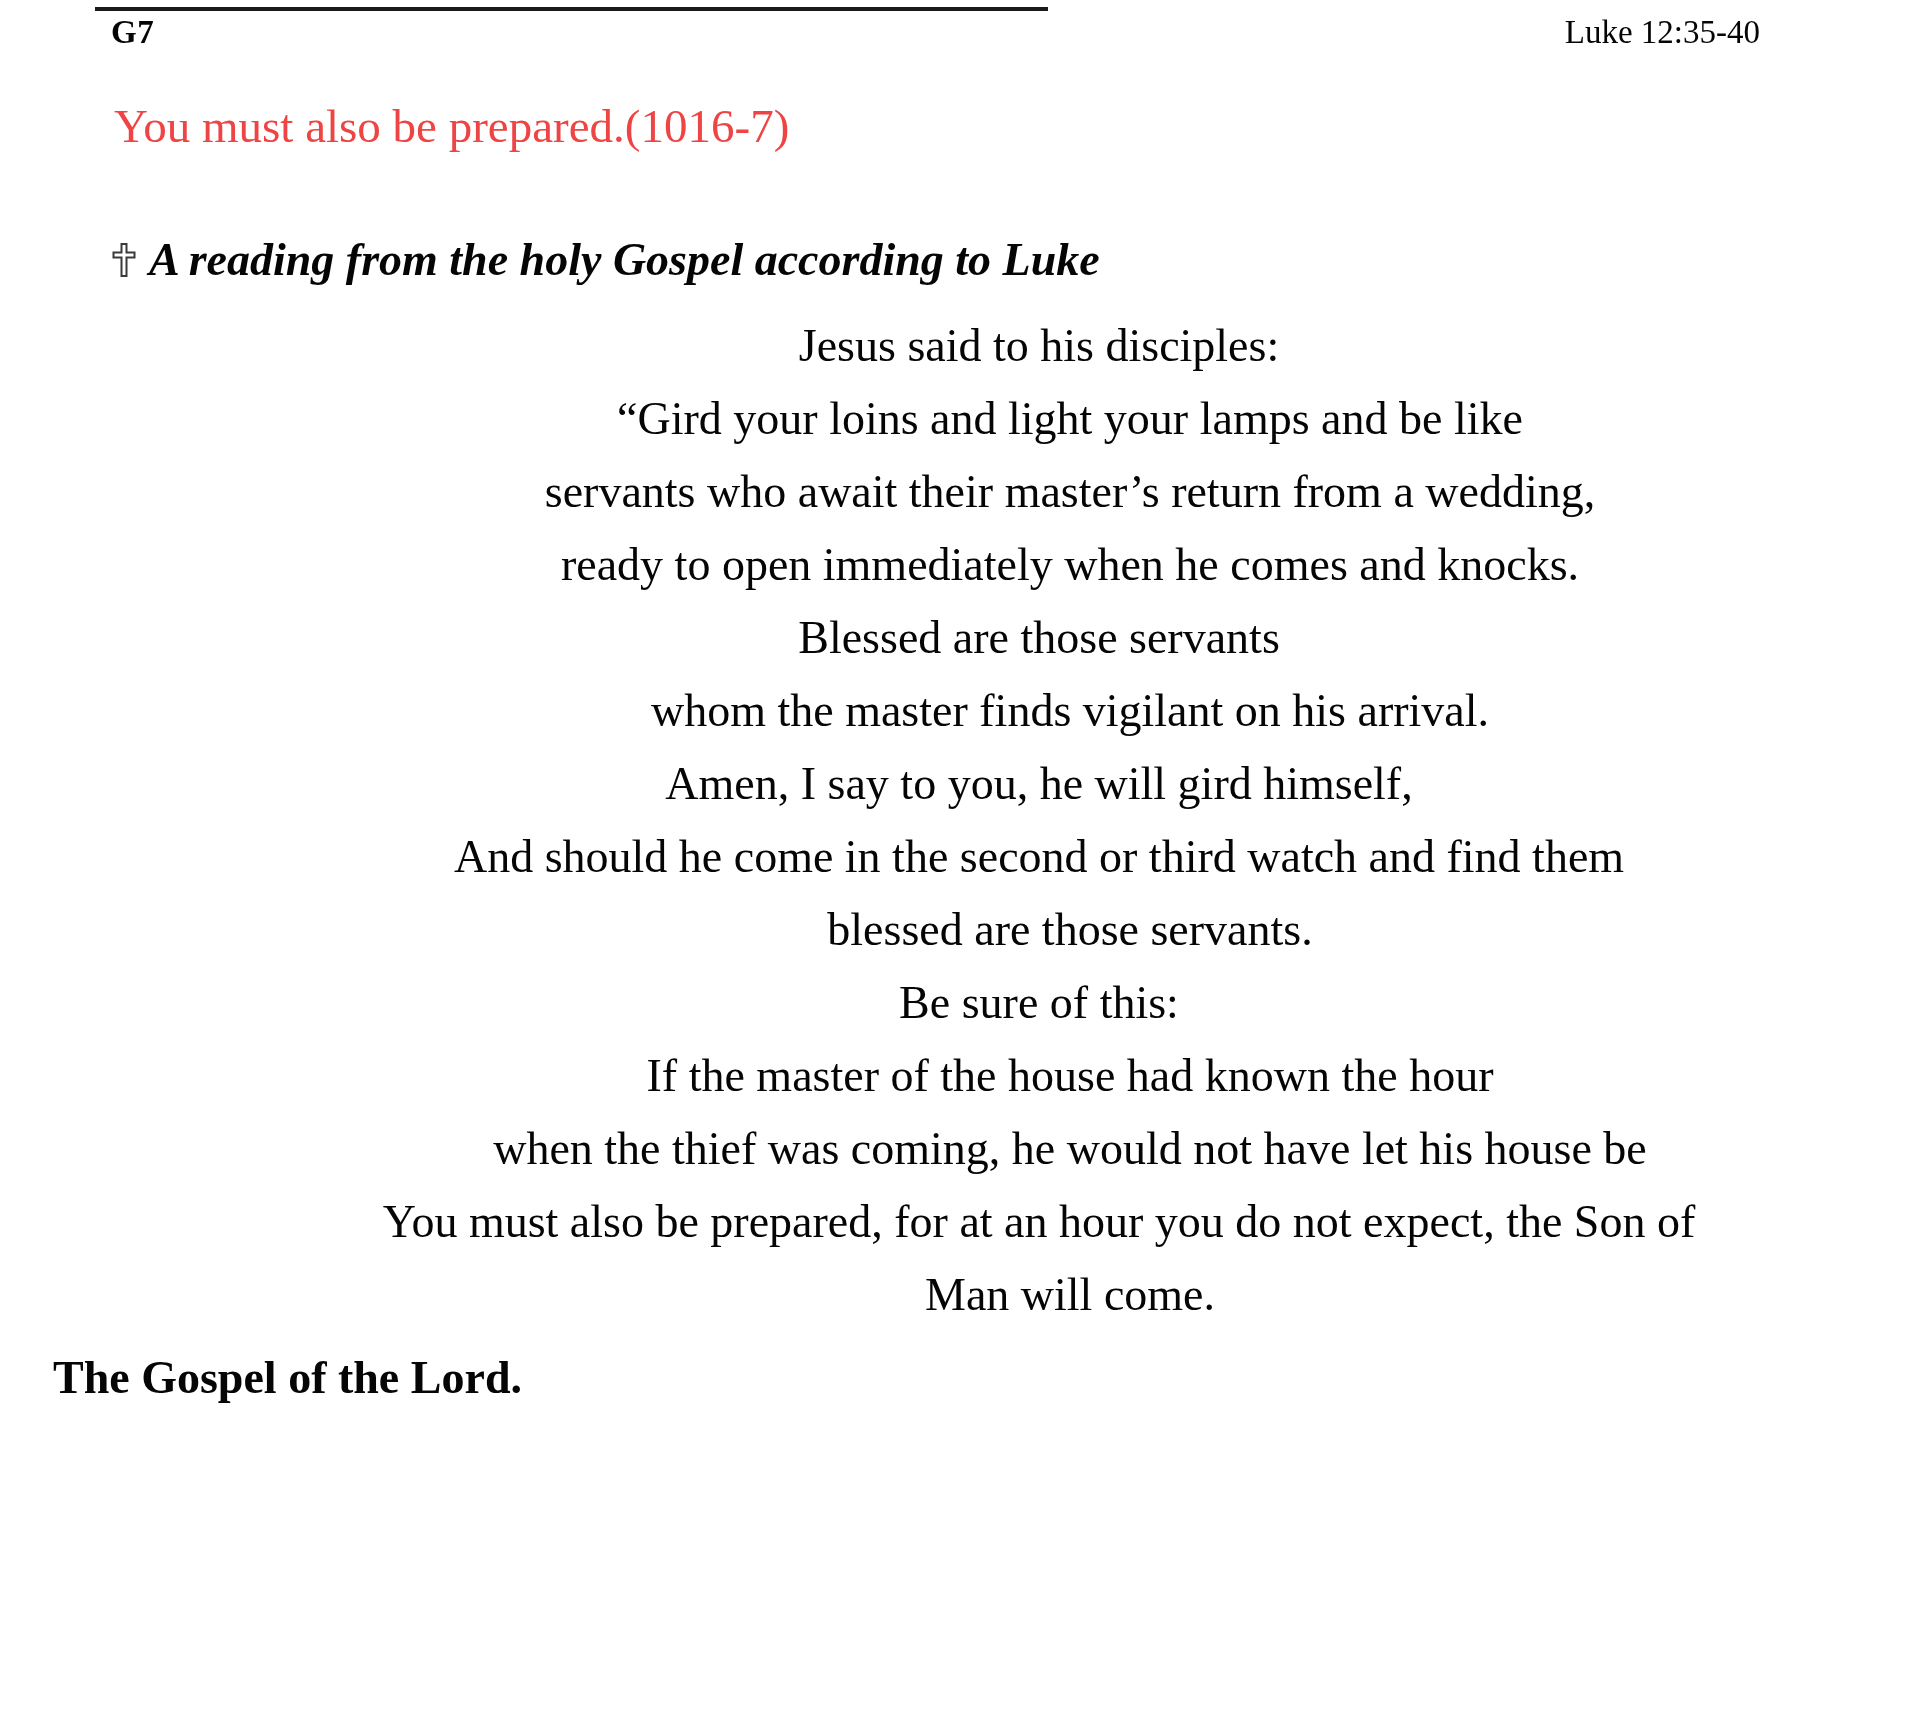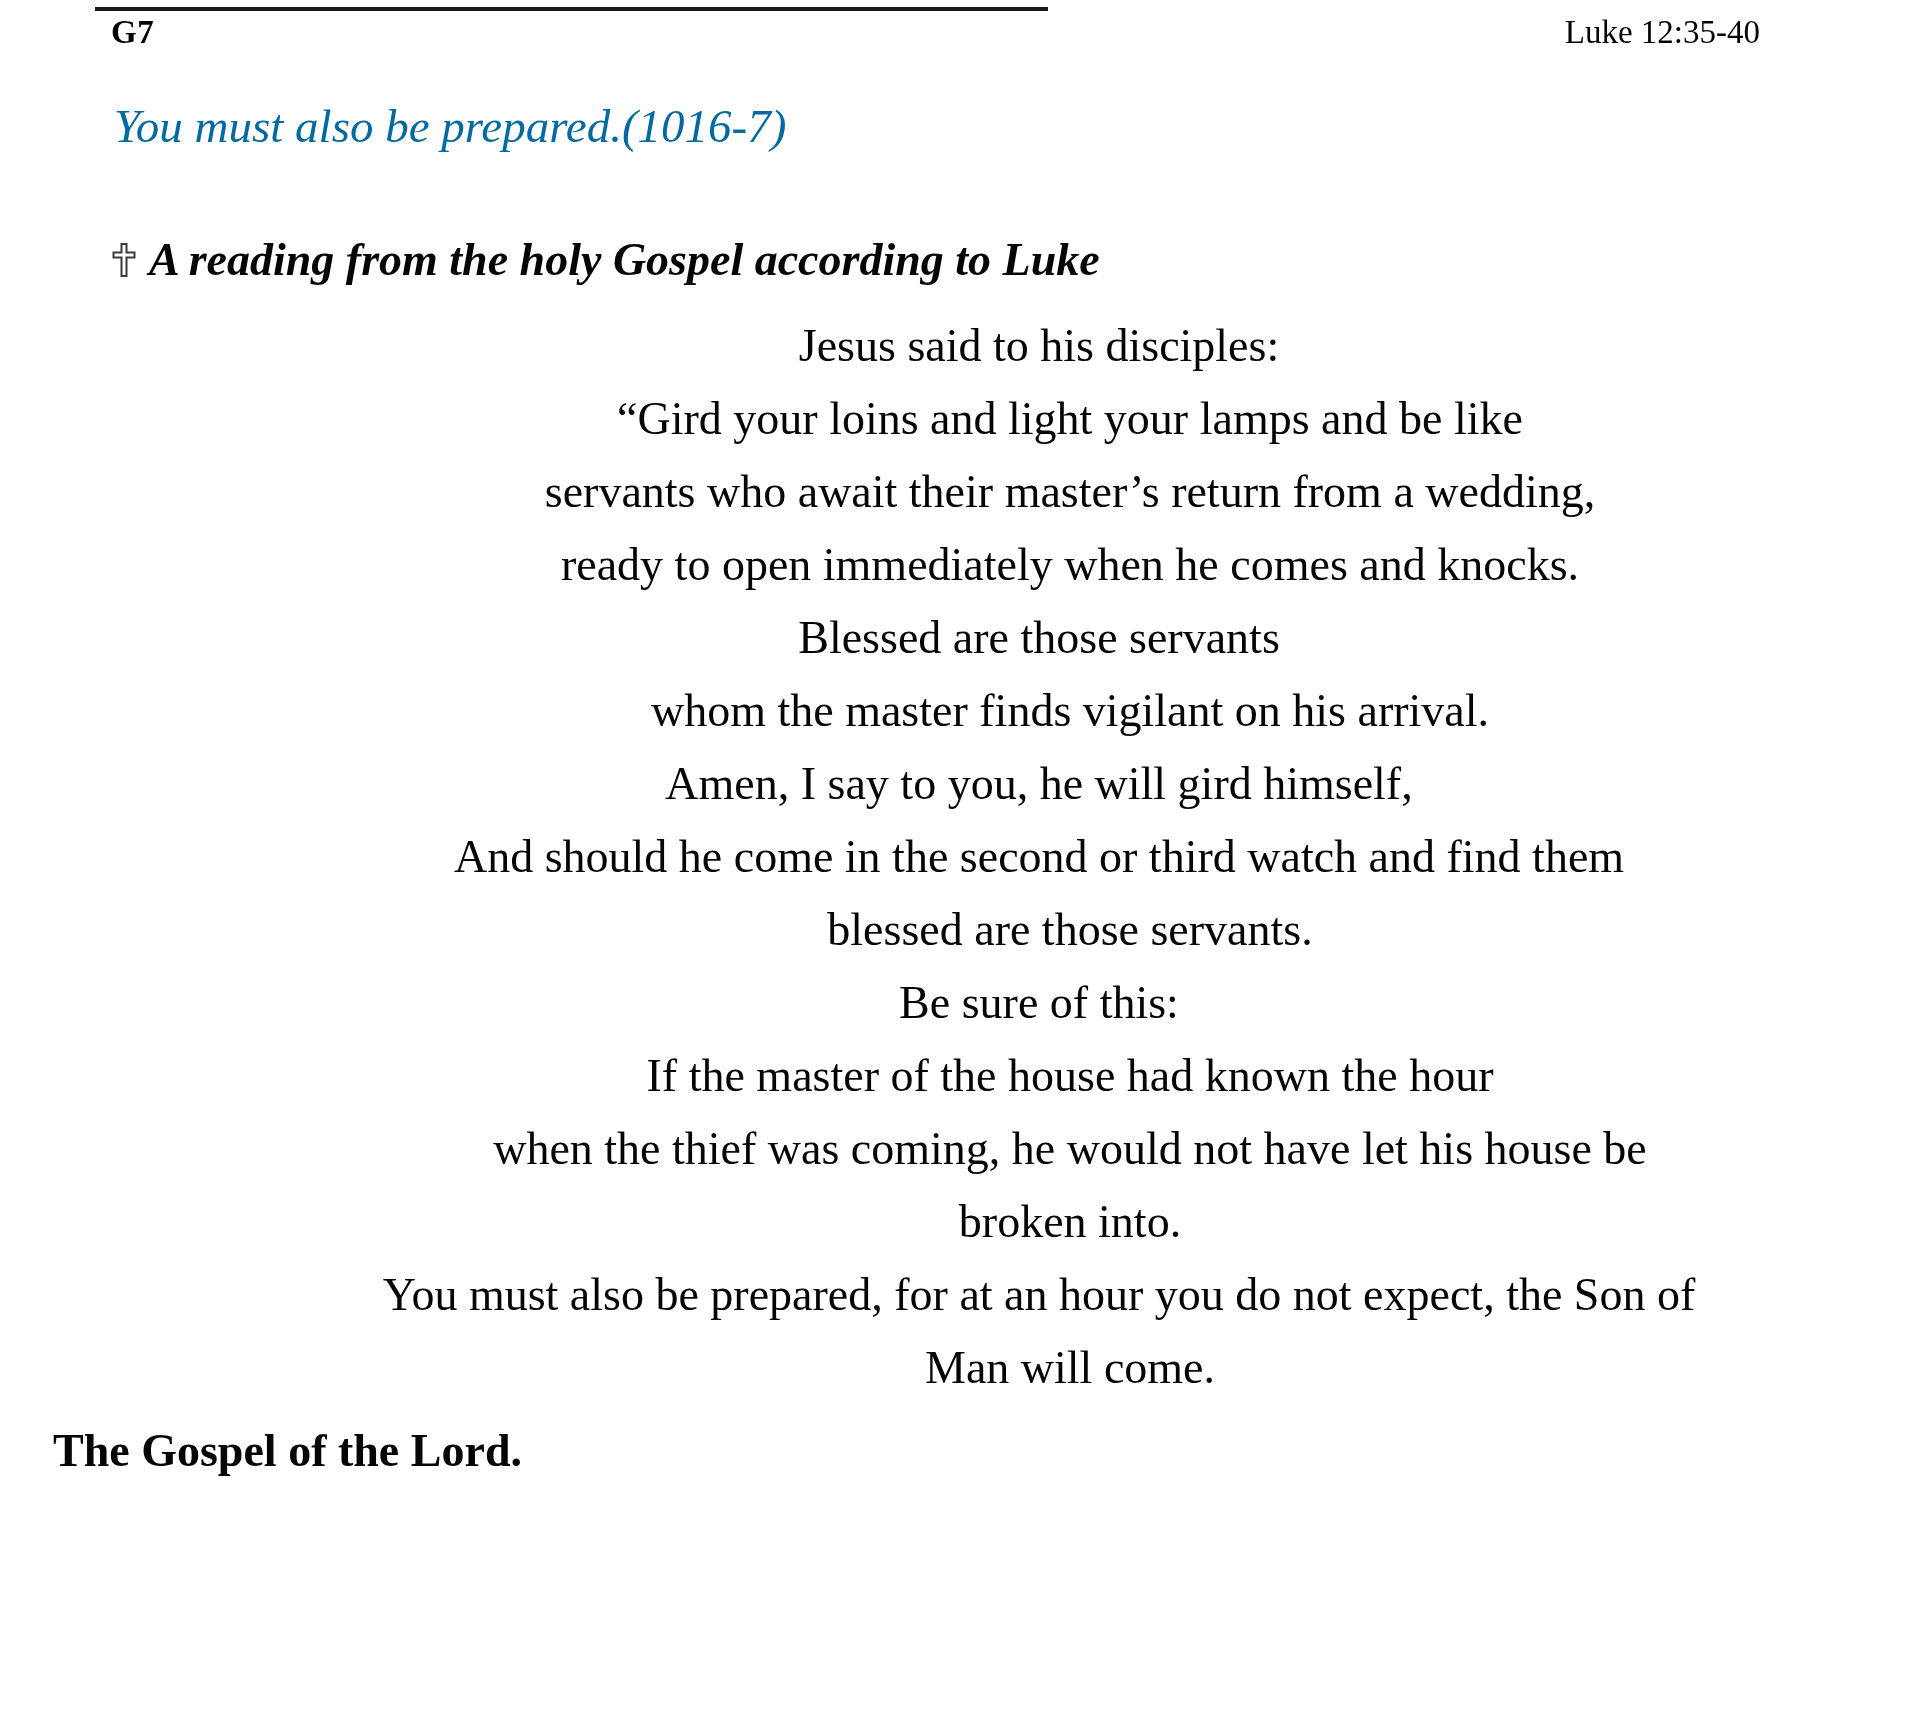--- a/index.html
+++ b/index.html
@@ -80,41 +80,40 @@
 
 <div class="page">
 
   <div class="top-rule"></div>
 
   <div class="header">
     <span class="code">G7</span>
     <span class="ref">Luke 12:35-40</span>
   </div>
 
-  <div class="doc-title" style="color: #0369a1; font-style: italic;">You must also be prepared.(1016-7)</div>
+  <div class="doc-title" style="color: #ef4444;">You must also be prepared.(1016-7)</div>
 
   <div class="gospel-heading">
     <svg width="24" height="34" viewBox="0 0 24 34" aria-hidden="true">
       <path d="M9.5 1 h5 v8.5 h8 v5 h-8 V33 h-5 V14.5 h-8 v-5 h8 Z" fill="#ffffff" stroke="#3a3a3a" stroke-width="2"></path>
     </svg><span>A reading from the holy Gospel according to Luke</span>
   </div>
 
   <div class="gospel-body">
       <div class="line i1">Jesus said to his disciples:</div>
       <div class="line i2">“Gird your loins and light your lamps and be like</div>
       <div class="line i2">servants who await their master’s return from a wedding,</div>
       <div class="line i2">ready to open immediately when he comes and knocks.</div>
       <div class="line i1">Blessed are those servants</div>
       <div class="line i2">whom the master finds vigilant on his arrival.</div>
       <div class="line i1">Amen, I say to you, he will gird himself,</div>
       <div class="line i1">And should he come in the second or third watch and find them</div>
       <div class="line i2">blessed are those servants.</div>
       <div class="line i1">Be sure of this:</div>
       <div class="line i2">If the master of the house had known the hour</div>
       <div class="line i2">when the thief was coming, he would not have let his house be</div>
-      <div class="line i2">broken into.</div>
       <div class="line i1">You must also be prepared, for at an hour you do not expect, the Son of</div>
       <div class="line i2">Man will come.</div>
     </div>
 
   <div class="closing">The Gospel of the Lord.</div>
 
 </div>
 
 </body></html>

